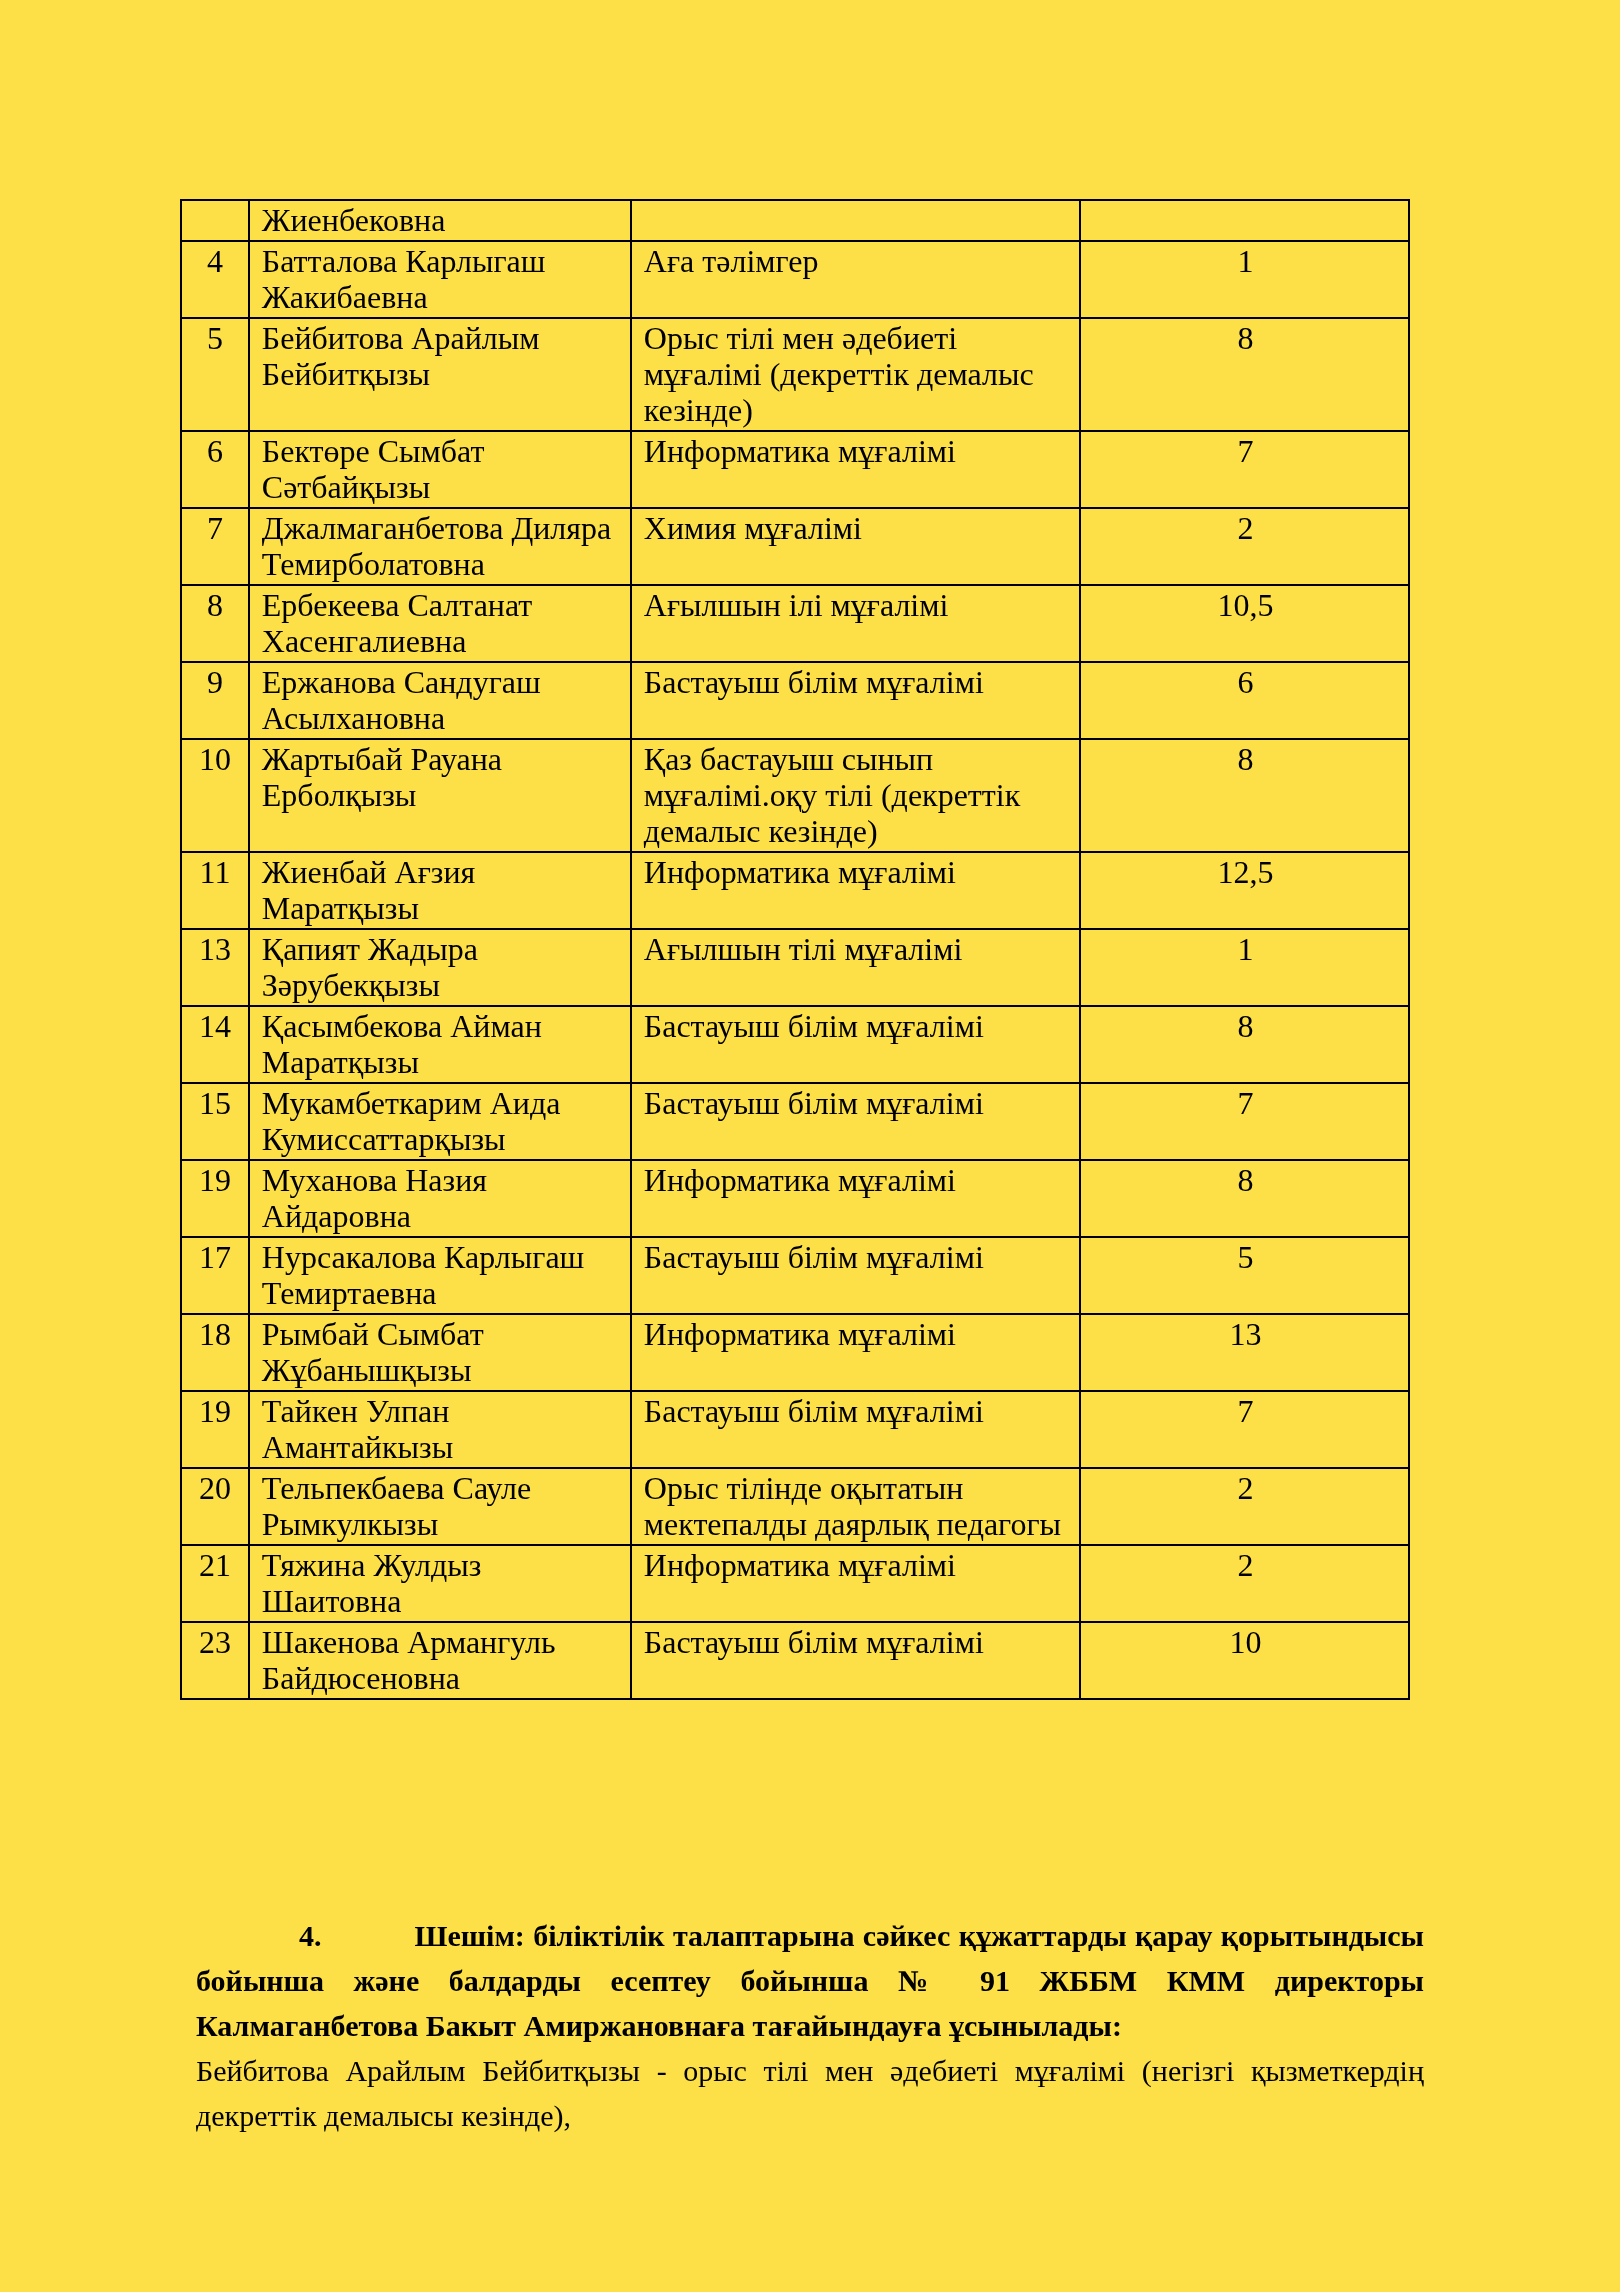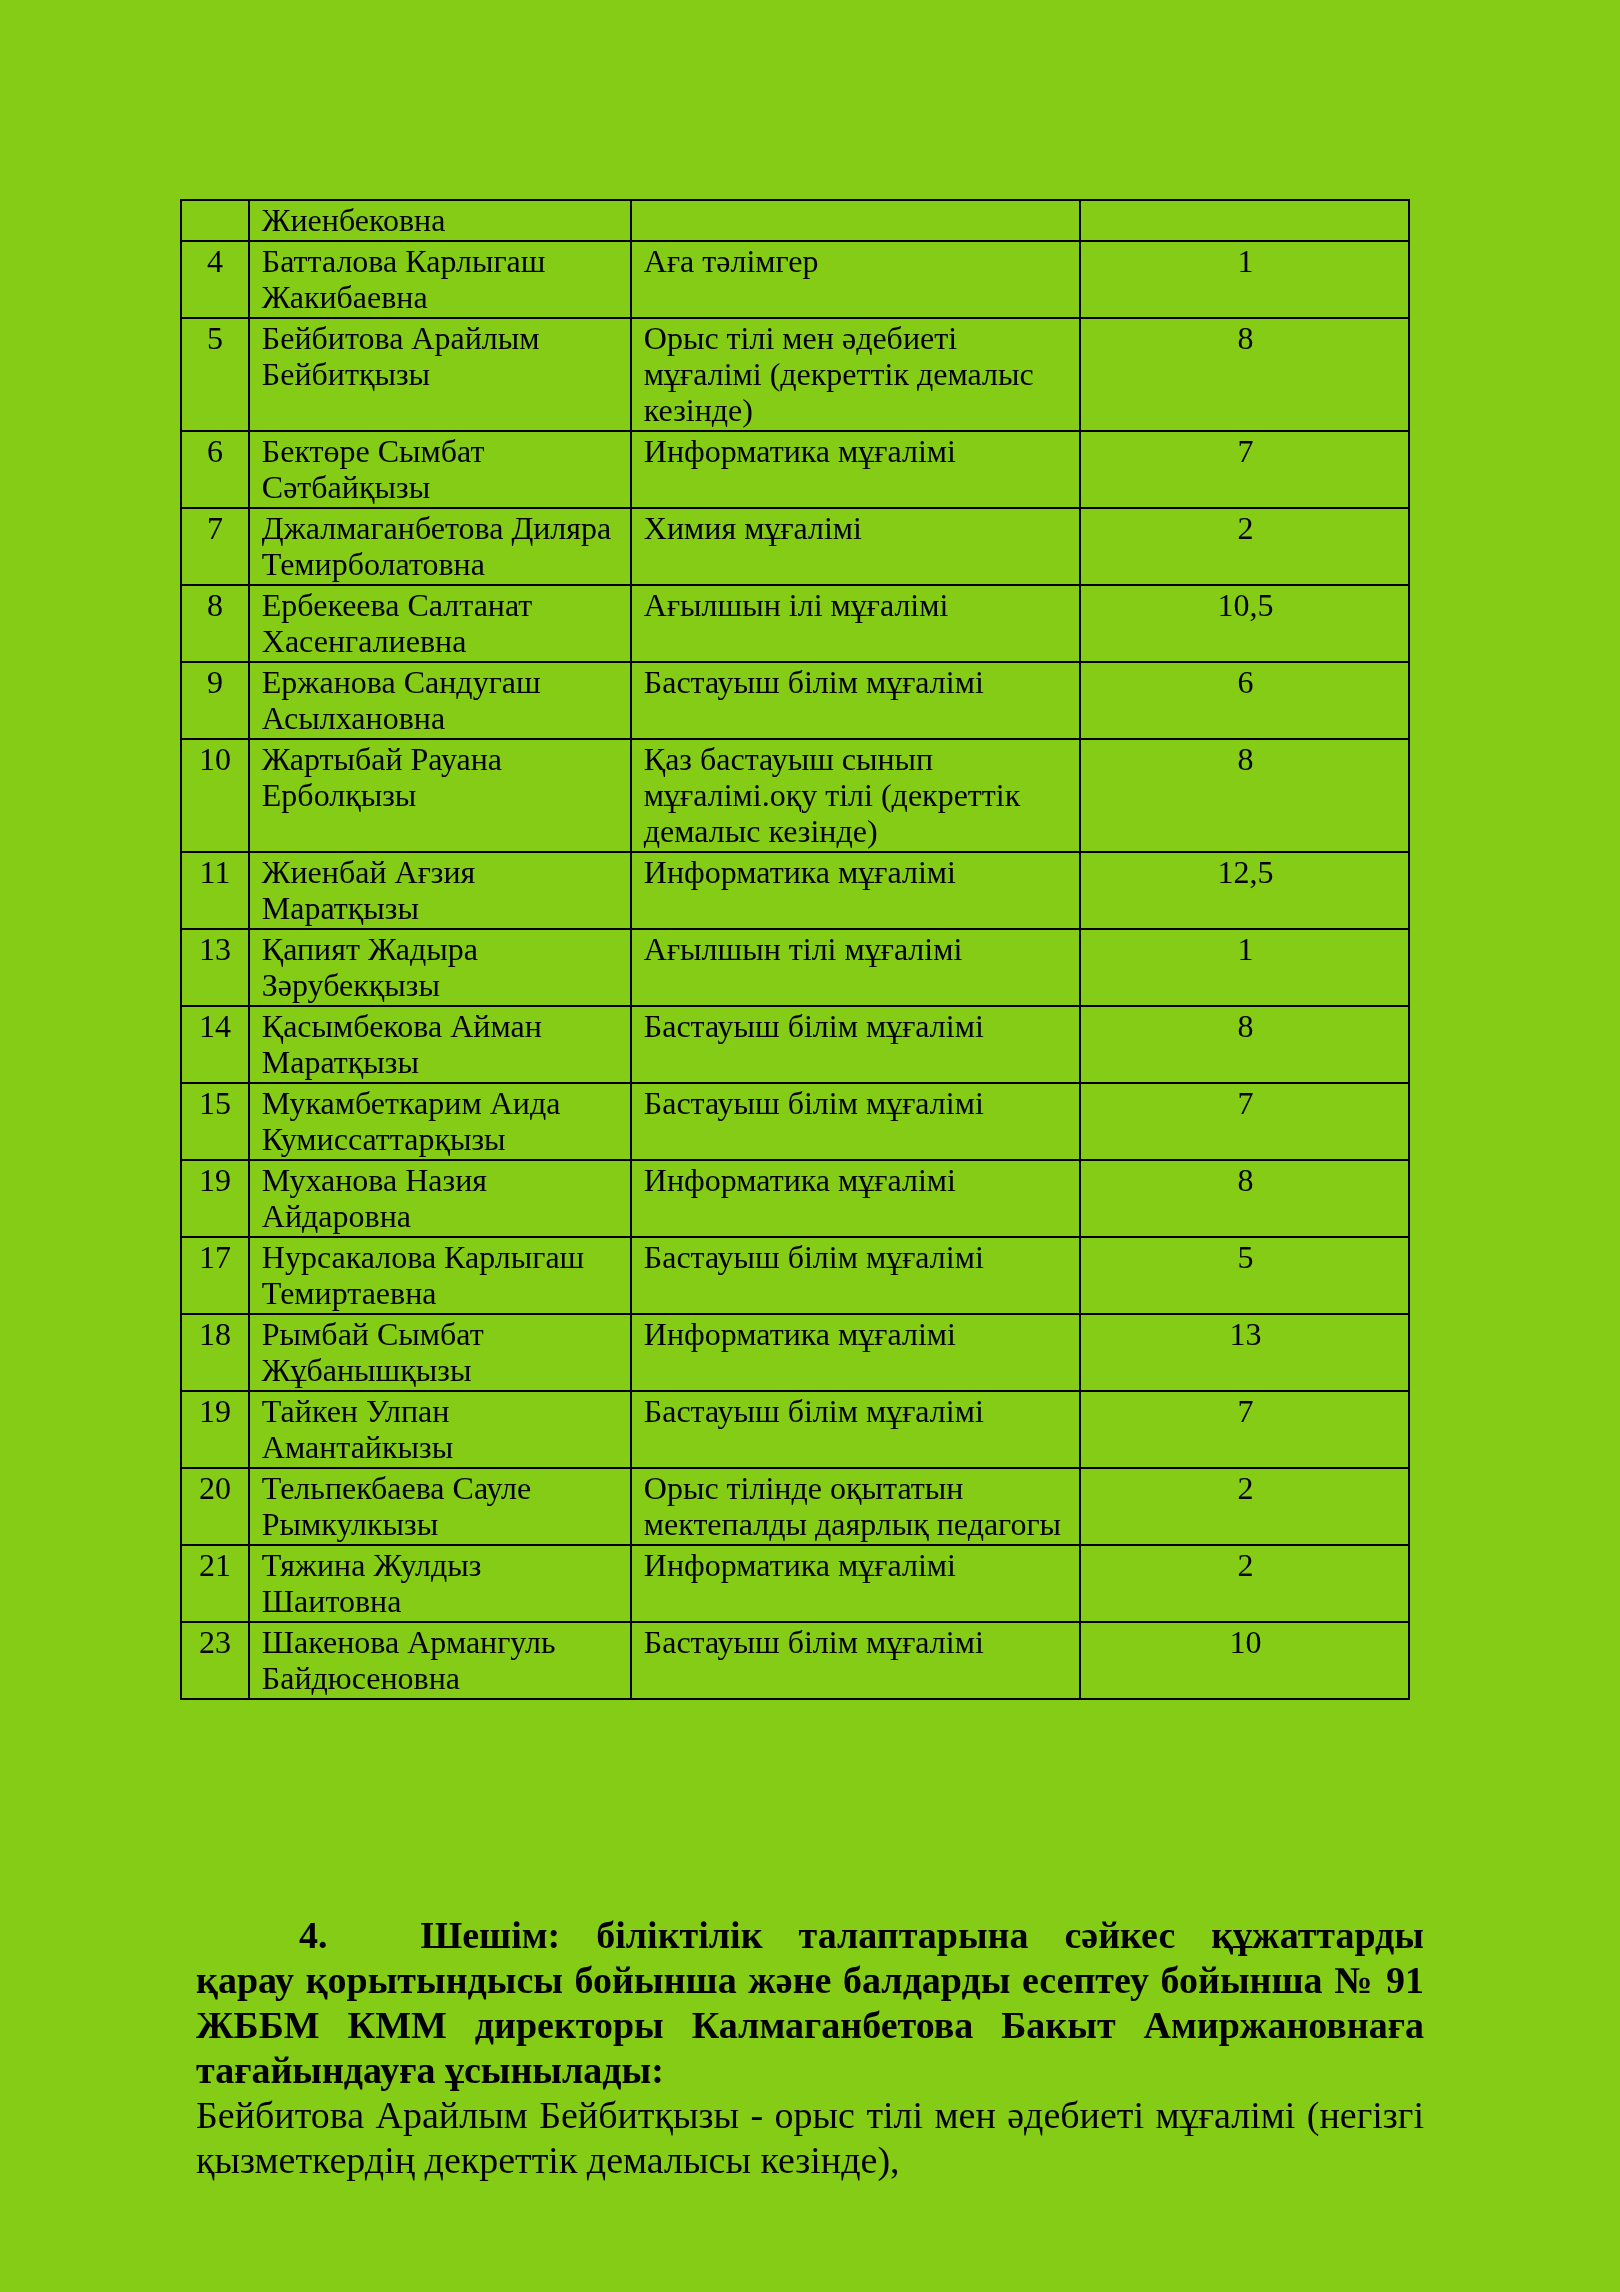--- a/index.html
+++ b/index.html
@@ -1,20 +1,20 @@
 <!DOCTYPE html>
 <html><head>
 <meta charset="utf-8">
 <style>
   html, body { margin: 0; padding: 0; background: #e8e8e8; }
   .page {
     position: relative;
     width: 1620px;
     height: 2293px;
-    background: #84cc16;
+    background: #fde047;
     font-family: "Liberation Serif", serif;
     color: #000000;
     overflow: hidden;
   }
   table.staff-table {
     position: absolute;
     left: 180px;
     top: 199px;
     width: 1228px;
     border-collapse: collapse;
@@ -33,21 +33,21 @@
   col.c-name  { width: 382px; }
   col.c-pos   { width: 449px; }
   col.c-hours { width: 329px; }
   .staff-table td.cell-num   { text-align: center; padding-left: 2px; padding-right: 2px; }
   .staff-table td.cell-hours { text-align: center; }
   .decision {
     position: absolute;
     left: 196px;
     top: 1913px;
     width: 1228px;
-    font-size: 38px;
+    font-size: 30px;
     line-height: 45px;
   }
   .decision p { margin: 0; text-align: justify; }
   .bold-para { font-weight: bold; text-indent: 103px; }
   .tab { display: inline-block; width: 93px; }
 </style>
 </head>
 <body>
 
 <div class="page">

